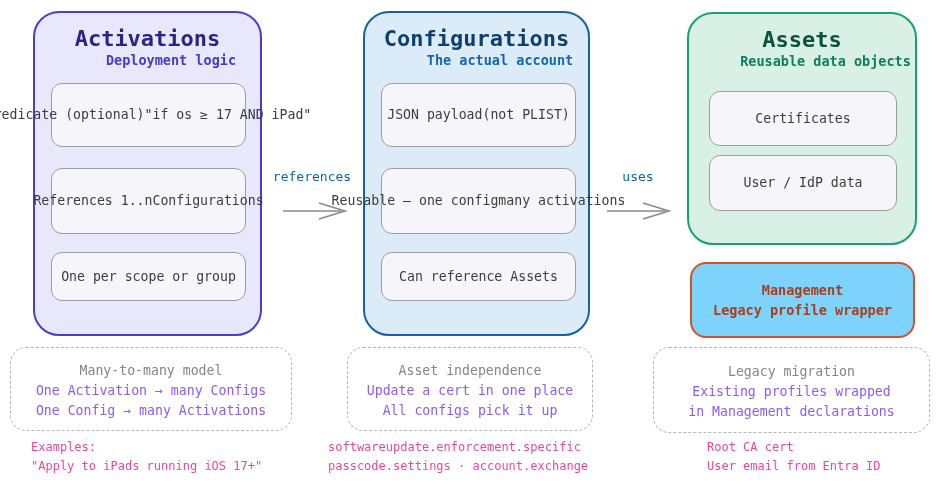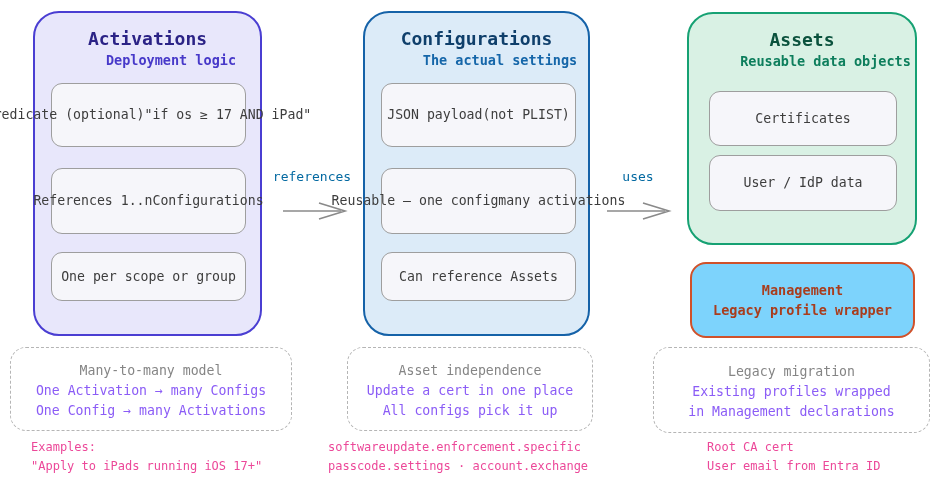--- a/index.html
+++ b/index.html
@@ -11,21 +11,21 @@
     overflow:hidden;
   }
   .mainbox{position:absolute;box-sizing:border-box;border-radius:26px;border:2px solid;}
   .box-activations{left:33px;top:11px;width:229px;height:325px;background:#e8e7fb;border-color:#4a3ed2;}
   .box-configurations{left:363px;top:11px;width:227px;height:325px;background:#dcebf8;border-color:#1562a8;}
   .box-assets{left:687px;top:12px;width:230px;height:233px;background:#d9f1e4;border-color:#16a173;}
   .box-management{left:690px;top:262px;width:225px;height:76px;background:#7dd3fc;border-color:#d0512a;border-radius:16px;
     display:flex;flex-direction:column;justify-content:center;align-items:center;}
   .box-management .mgline{font-weight:bold;font-size:13.5px;line-height:20px;color:#a93d1d;text-align:center;}
   .boxhead{position:absolute;left:0;right:0;top:14px;text-align:center;}
-  .boxtitle{font-weight:bold;font-size:18px;line-height:24px;text-align:center;}
+  .boxtitle{font-weight:bold;font-size:22px;line-height:24px;text-align:center;}
   .boxsubtitle{font-weight:bold;font-size:13.5px;line-height:18px;padding-left:47px;}
   .t-act{color:#2b2386;} .s-act{color:#4739c9;}
   .t-cfg{color:#0f3f6b;} .s-cfg{color:#1566a9;}
   .t-ast{color:#0b523d;} .s-ast{color:#0d7e5c;}
   .card{position:absolute;box-sizing:border-box;background:#f6f6fa;border:1.3px solid #9e9e9e;border-radius:11px;
     display:flex;flex-direction:row;justify-content:center;align-items:center;color:#3d3d3d;font-size:13.2px;}
   .card .cline{line-height:20px;white-space:nowrap;text-align:center;}
   .c1{left:16px;top:70px;width:195px;height:64px;}
   .c2{left:16px;top:155px;width:195px;height:66px;}
   .c3{left:16px;top:239px;width:195px;height:49px;}
@@ -64,21 +64,21 @@
       <div class="cline">Configurations</div>
     </div>
     <div class="card c3">
       <div class="cline">One per scope or group</div>
     </div>
   </div>
 
   <div class="mainbox box-configurations">
     <div class="boxhead">
       <div class="boxtitle t-cfg">Configurations</div>
-      <div class="boxsubtitle s-cfg">The actual settings</div>
+      <div class="boxsubtitle s-cfg">The actual account</div>
     </div>
     <div class="card c1">
       <div class="cline">JSON payload</div>
       <div class="cline">(not PLIST)</div>
     </div>
     <div class="card c2">
       <div class="cline">Reusable — one config</div>
       <div class="cline">many activations</div>
     </div>
     <div class="card c3">

